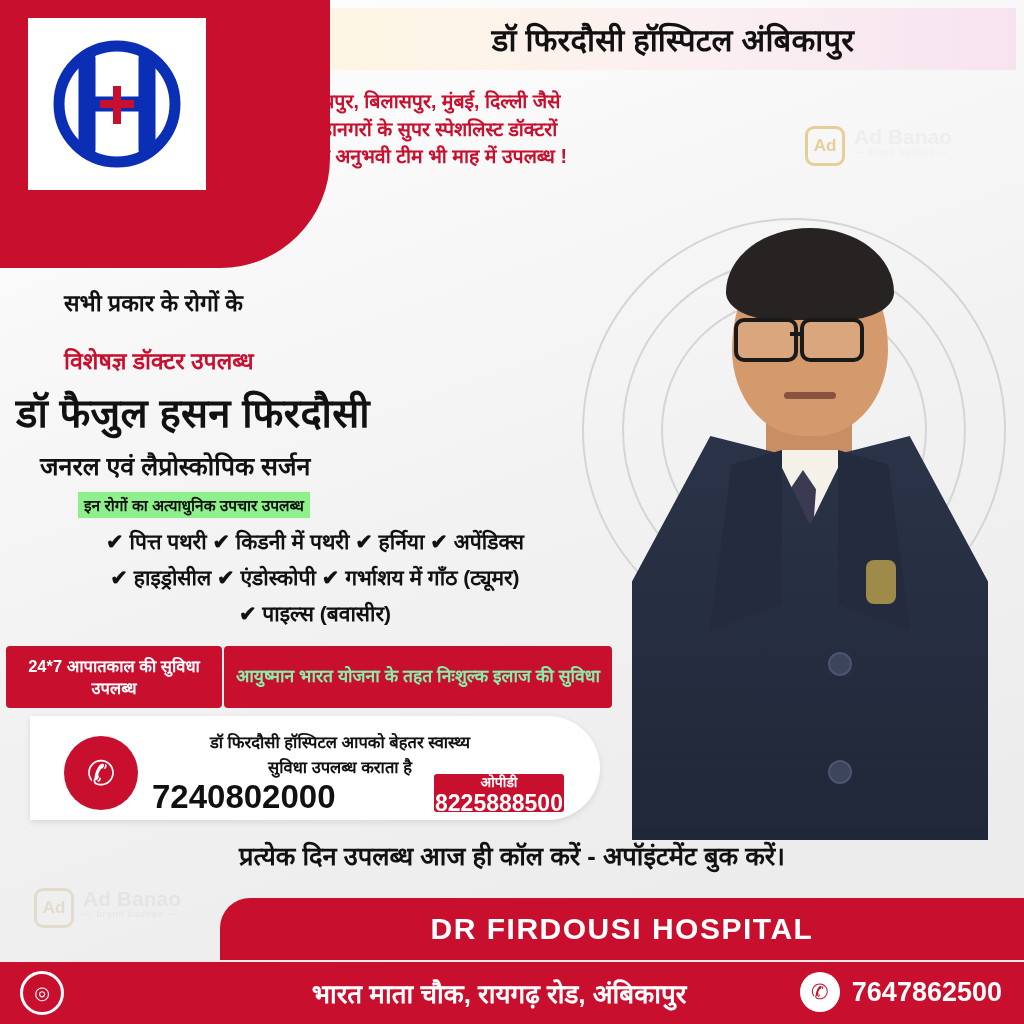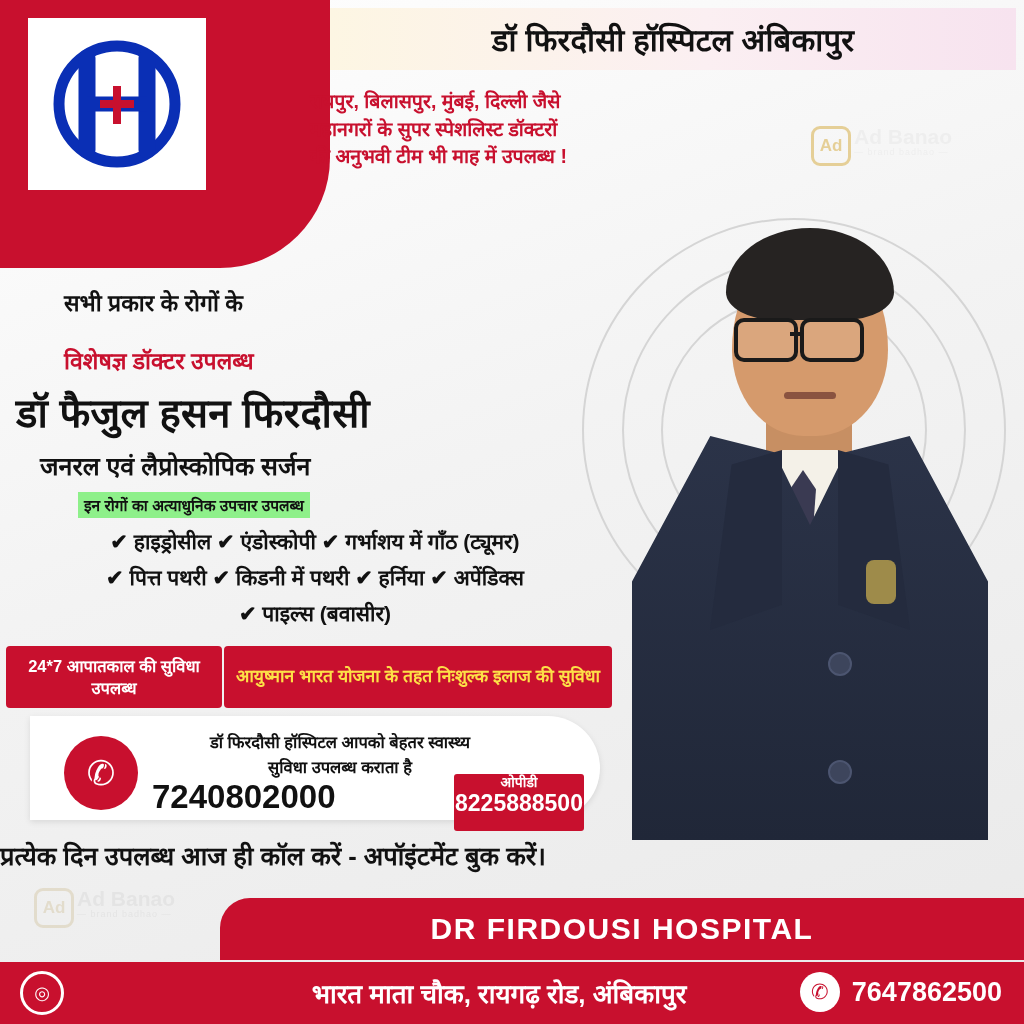--- a/index.html
+++ b/index.html
@@ -56,21 +56,21 @@
     width: 400px;
     color: #c8102e;
     font-weight: bold;
     font-size: 19.5px;
     line-height: 1.42;
   }
 
   
   .wm {
     position: absolute;
-    display: flex; align-items: flex-start; gap: 3px;
+    display: flex; align-items: flex-start; gap: 9px;
     opacity: .55;
   }
   .wm .wm-mark {
     width: 34px; height: 34px;
     border: 3px solid #d8b04a;
     border-radius: 9px;
     color: #d8b04a;
     font-size: 17px; font-weight: bold;
     display: flex; align-items: center; justify-content: center;
   }
@@ -216,21 +216,21 @@
     width: 216px; height: 62px;
     background: #c8102e; color: #fff;
     display: flex; align-items: center; justify-content: center;
     text-align: center;
     font-size: 16.5px; font-weight: bold; line-height: 1.35;
     border-radius: 4px;
   }
   .strip-right {
     position: absolute; left: 224px; top: 646px;
     width: 388px; height: 62px;
-    background: #c8102e; color: #fde047;
+    background: #c8102e; color: #86efac;
     display: flex; align-items: center; justify-content: center;
     text-align: center;
     font-size: 17.5px; font-weight: bold; line-height: 1.35;
     border-radius: 4px;
   }
 
   
   .call-card {
     position: absolute; left: 30px; top: 716px;
     width: 570px; height: 104px;
@@ -249,34 +249,33 @@
     background: #c8102e;
     display: flex; align-items: center; justify-content: center;
     color: #fff; font-size: 34px;
   }
   .phone-number {
     position: absolute; left: 152px; top: 778px;
     font-size: 33px; font-weight: bold; color: #111;
   }
   .opd-box {
     position: absolute; left: 434px; top: 774px;
-    width: 130px; height: 57px;
+    width: 130px; height: 38px;
     background: #c8102e; color: #fff;
     display: flex; flex-direction: column; align-items: center; justify-content: flex-start;
     font-weight: bold; line-height: 1.15;
     border-radius: 3px;
-    margin-left: 20px;
   }
   .opd-box .lbl { font-size: 14px; }
   .opd-box .num { font-size: 23px; }
 
   
   .bottom-tag {
     position: absolute; left: 0; top: 838px;
-    width: 1024px; 
+    width: 1024px; text-align: center;
     font-size: 25.5px; font-weight: bold; color: #111;
   }
 
   
   .name-bar {
     position: absolute; left: 220px; top: 898px;
     width: 804px; height: 62px;
     background: #c8102e;
     border-top-left-radius: 30px;
     display: flex; align-items: center; justify-content: center;
@@ -379,22 +378,22 @@
     </div>
   </div>
 
   <div class="line1">सभी प्रकार के रोगों के</div>
   <div class="line2">विशेषज्ञ डॉक्टर उपलब्ध</div>
   <div class="docname">डॉ फैजुल हसन फिरदौसी</div>
   <div class="speciality">जनरल एवं लैप्रोस्कोपिक सर्जन</div>
   <div class="highlight">इन रोगों का अत्याधुनिक उपचार उपलब्ध</div>
 
   <div class="services">
+    <div>✔ पित्त पथरी ✔ किडनी में पथरी ✔ हर्निया ✔ अपेंडिक्स</div>
     <div>✔ हाइड्रोसील ✔ एंडोस्कोपी ✔ गर्भाशय में गाँठ (ट्यूमर)</div>
-    <div>✔ पित्त पथरी ✔ किडनी में पथरी ✔ हर्निया ✔ अपेंडिक्स</div>
     <div>✔ पाइल्स (बवासीर)</div>
   </div>
 
   <div class="strip-left">24*7 आपातकाल की सुविधा उपलब्ध</div>
   <div class="strip-right">आयुष्मान भारत योजना के तहत निःशुल्क इलाज की सुविधा</div>
 
   <div class="call-card"></div>
   <div class="call-tagline">
     <div>डॉ फिरदौसी हॉस्पिटल आपको बेहतर स्वास्थ्य</div>
     <div>सुविधा उपलब्ध कराता है</div>

